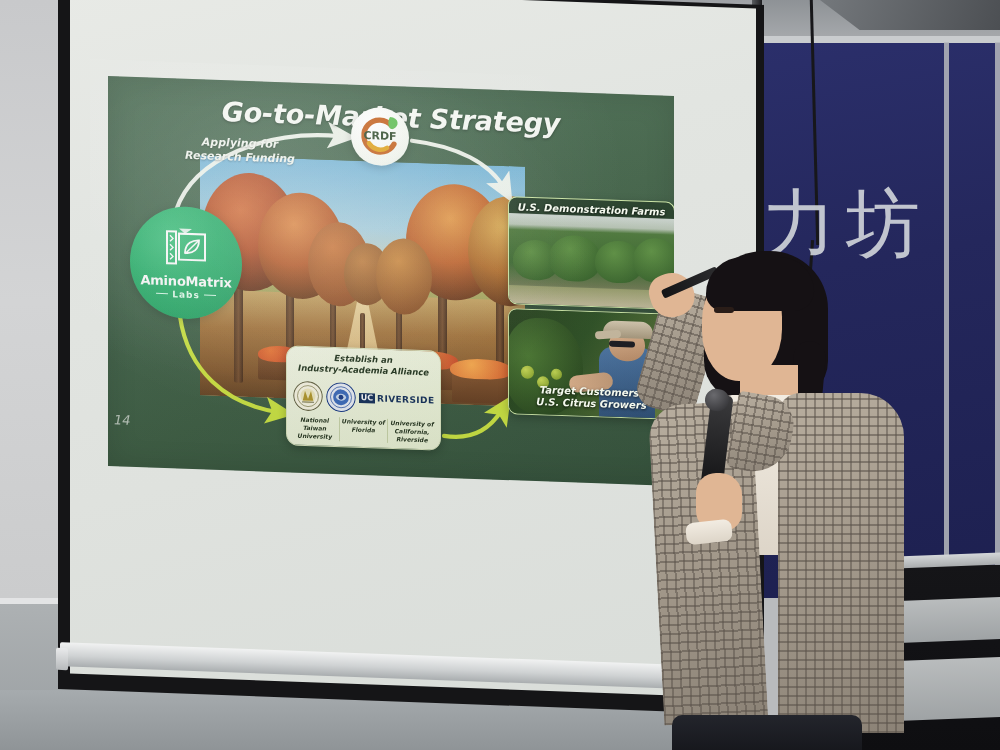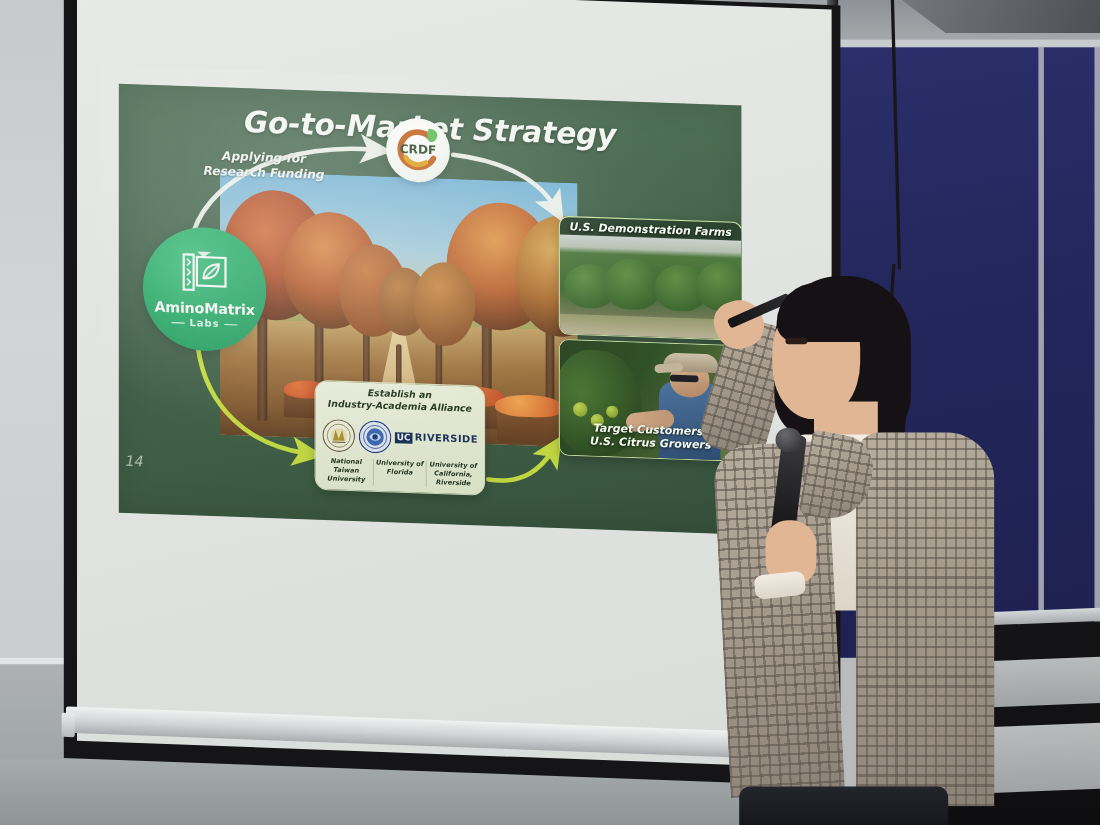--- a/index.html
+++ b/index.html
@@ -184,20 +184,21 @@
   <div class="bluewall-top"></div>
   <div class="ceil-dark"></div>
   <div class="bluewall"></div>
   <div class="bluewall-cap"></div>
   <div class="bw-div" style="left:944px;top:42px;height:556px;"></div>
   <div class="bw-div" style="left:995px;top:42px;height:556px;"></div>
   <div class="bw-edge"></div>
   <div class="hang-cable" style="left:813px;top:0;height:245px;transform:rotate(-1.5deg);"></div>
   <div class="hang-cable" style="left:809px;top:240px;height:60px;transform:rotate(4deg);"></div>
 
+  <div class="cn-text" style="left:762px;top:186px;">力坊</div>
 
   <div class="podium"></div>
   <div class="podium-top"></div>
   <div class="podium-panel" style="left:848px;top:600px;width:152px;height:42px;"></div>
   <div class="podium-panel" style="left:845px;top:660px;width:155px;height:60px;"></div>
 
   <div class="screen-frame"></div>
   <div class="screen-surface"></div>
 
   <div class="slide">

